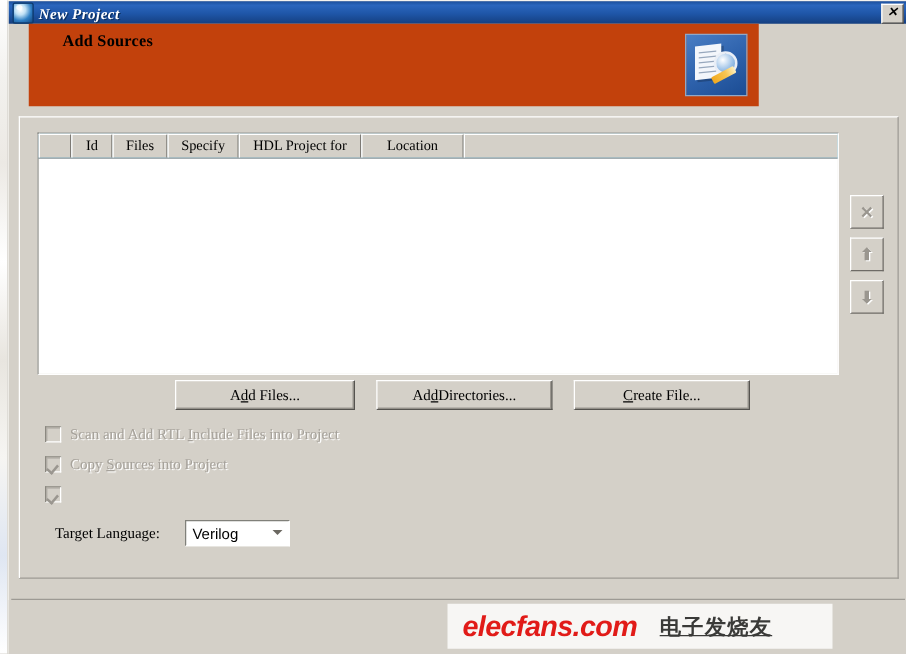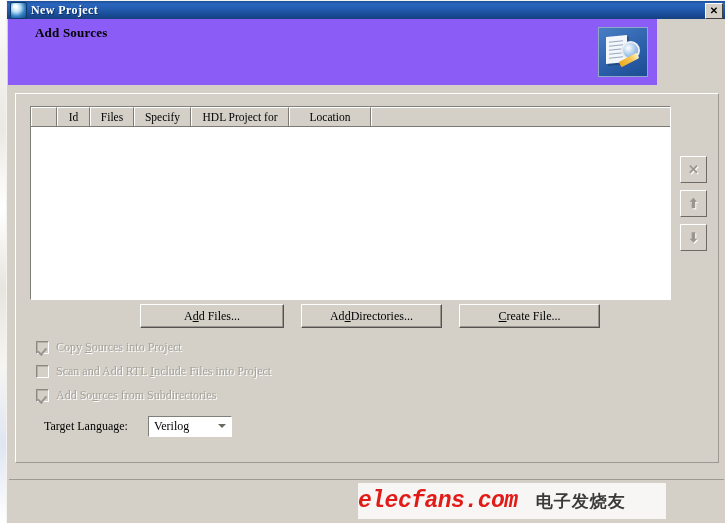--- a/index.html
+++ b/index.html
@@ -15,36 +15,36 @@
   .bg-strip{position:absolute;left:0;top:0;width:6px;height:523px;
     background:linear-gradient(180deg,#ffffff 0%,#f2f1ee 12%,#ece9e4 25%,#ffffff 40%,#e8e5df 55%,#f6f5f2 70%,#dfe6f2 85%,#ffffff 100%);
     border-right:1px solid #9a9a92;}
 
   
   .dialog{position:absolute;left:6px;top:0;width:719px;height:523px;background:#d4d0c8;
     border-top:1px solid #f5f3ef;border-left:1px solid #f5f3ef;}
 
   .titlebar{position:absolute;left:0;top:0;width:719px;height:18px;
     background:linear-gradient(180deg,#1c4f9c 0%,#2b66bd 18%,#1f56a8 55%,#153f80 100%);
-    display:flex;align-items:center;}
+    display:flex;align-items:flex-end;font-style:italic;}
   .title-icon{width:15px;height:15px;margin-left:3px;margin-right:4px;position:relative;flex:0 0 auto;
     background:radial-gradient(circle at 35% 32%,#ffffff 0%,#bfe0f5 30%,#2f7fc4 62%,#14467e 100%);
     border:1px solid #0d3a6b;border-radius:2px;}
   .title-icon:after{content:"";position:absolute;left:2px;top:1px;width:5px;height:4px;background:#ffffff;
     border-radius:50% 50% 40% 40%;opacity:.85;}
   .title-text{color:#ffffff;font-family:"Liberation Serif","DejaVu Serif",serif;
     font-weight:bold;font-size:12px;letter-spacing:.4px;text-shadow:1px 1px 0 #0b2f5e;}
   .title-close{position:absolute;right:3px;top:2px;width:16px;height:14px;background:#d4d0c8;
     border-top:1px solid #ffffff;border-left:1px solid #ffffff;
     border-right:1px solid #404040;border-bottom:1px solid #404040;
     display:flex;align-items:center;justify-content:center;
     font-family:"Liberation Sans",sans-serif;font-size:10px;font-weight:bold;color:#000;line-height:1;}
 
   
-  .header{position:absolute;left:1px;top:18px;width:649px;height:66px;background:#8b5cf6;}
+  .header{position:absolute;left:16px;top:18px;width:584px;height:66px;background:#c2410c;}
   .hdr-title{position:absolute;left:27px;top:6px;font-weight:bold;font-size:13px;
     font-family:"Liberation Serif","DejaVu Serif",serif;letter-spacing:.2px;}
   .hdr-desc{position:absolute;left:36px;top:26px;width:605px;font-size:12px;line-height:16px;
     font-family:"Liberation Serif","DejaVu Serif",serif;}
   .hdr-desc .l2{display:block;}
   .hdr-img{position:absolute;right:9px;top:8px;width:48px;height:48px;
     background:linear-gradient(150deg,#4a7ec4 0%,#2f63ad 50%,#1b4c93 100%);
     border:1px solid #8ea8c8;}
   .hdr-img .paper{position:absolute;left:7px;top:8px;width:21px;height:27px;background:#f3f6fb;
     transform:skewY(-6deg);box-shadow:2px 2px 0 rgba(0,0,0,.22);}
@@ -108,21 +108,21 @@
     transform:rotate(40deg);}
   .chklabel{font-family:"Liberation Serif","DejaVu Serif",serif;font-size:12px;
     color:#a6a29b;text-shadow:1px 1px 0 #ffffff;white-space:nowrap;}
 
   
   .tgt{position:absolute;left:28px;top:322px;display:flex;align-items:center;}
   .tgt-label{font-family:"Liberation Serif","DejaVu Serif",serif;font-size:12px;margin-right:20px;}
   .combo{width:82px;height:19px;background:#ffffff;position:relative;display:flex;align-items:center;
     border-top:1px solid #80807a;border-left:1px solid #80807a;
     border-right:1px solid #ffffff;border-bottom:1px solid #ffffff;}
-  .combo span{padding-left:5px;font-family:Liberation Serif, serif;font-size:12px;}
+  .combo span{padding-left:5px;font-family:Liberation Sans, sans-serif;font-size:12px;}
   .combo .arrow{position:absolute;right:2px;top:2px;width:14px;height:13px;background:#ffffff;
     display:flex;align-items:center;justify-content:center;}
   .combo .arrow:after{content:"";border-left:4px solid transparent;border-right:4px solid transparent;
     border-top:4px solid #6b6861;}
 
   
   .sep{position:absolute;left:2px;top:478px;width:715px;height:1px;background:#9d9a94;
     box-shadow:0 1px 0 #ffffff;}
   .footer{position:absolute;left:0;top:479px;width:719px;height:44px;background:#d4d0c8;}
   .fbtn{position:absolute;height:23px;background:#d4d0c8;
@@ -132,24 +132,24 @@
     font-family:"Liberation Serif","DejaVu Serif",serif;font-size:12px;
     box-shadow:inset -1px -1px 0 #9a968f;margin-top:41px;}
   .fbtn.back{left:394px;top:9px;width:82px;}
   .fbtn.back .inner{border:1px dotted #4a4a45;padding:0 9px;line-height:15px;}
   .fbtn.next{left:481px;top:9px;width:82px;}
   .fbtn.finish{left:622px;top:9px;width:82px;}
 
   
   .wm{position:absolute;left:358px;top:483px;width:308px;height:36px;
     background:rgba(255,255,255,.80);display:flex;align-items:center;}
-  .wm-en{font-family:Liberation Mono, monospace;font-weight:bold;font-style:italic;
-    font-size:23px;color:#e11b18;letter-spacing:-.5px;line-height:1;}
+  .wm-en{font-family:Liberation Sans, sans-serif;font-weight:bold;font-style:italic;
+    font-size:23px;color:#e11b18;letter-spacing:-.5px;margin-left:12px;line-height:1;}
   .wm-cn{font-family:"DejaVu Sans",sans-serif;font-weight:bold;font-size:17px;color:#3a3a38;
-    margin-left:18px;letter-spacing:1px;}
+    margin-left:18px;letter-spacing:1px;text-decoration:underline;}
 </style>
 </head>
 <body>
 
 <div class="screen">
 
   <div class="bg-strip"></div>
 
   <div class="dialog">
 
@@ -208,30 +208,29 @@
           </div>
         <div class="btn w3">
             <span></span>
             <u>C</u>
             <span>reate File...</span>
           </div>
       </div>
 
       <div class="checks">
         <div class="chkrow">
+          <div class="chk"></div>
+          <div class="chklabel"><span>Scan and Add RTL </span><u>I</u><span>nclude Files into Project</span></div>
+        </div>
+        <div class="chkrow">
           <div class="chk on"></div>
           <div class="chklabel"><span>Copy </span><u>S</u><span>ources into Project</span></div>
         </div>
         <div class="chkrow">
-          <div class="chk"></div>
-          <div class="chklabel"><span>Scan and Add RTL </span><u>I</u><span>nclude Files into Project</span></div>
-        </div>
-        <div class="chkrow">
           <div class="chk on"></div>
-          <div class="chklabel"><span>Add So</span><u>u</u><span>rces from Subdirectories</span></div>
         </div>
       </div>
 
       <div class="tgt">
         <div class="tgt-label">Target Language:</div>
         <div class="combo">
           <span>Verilog</span>
           <div class="arrow"></div>
         </div>
       </div>

